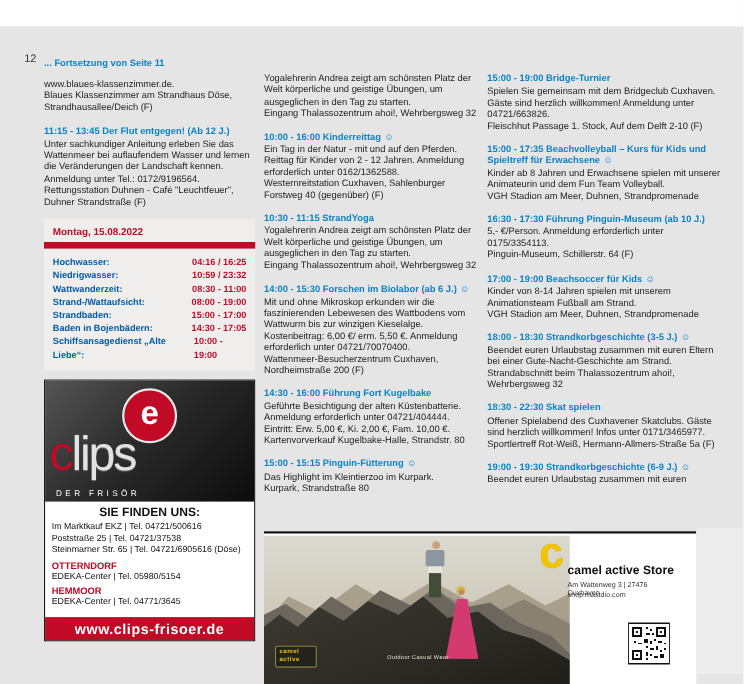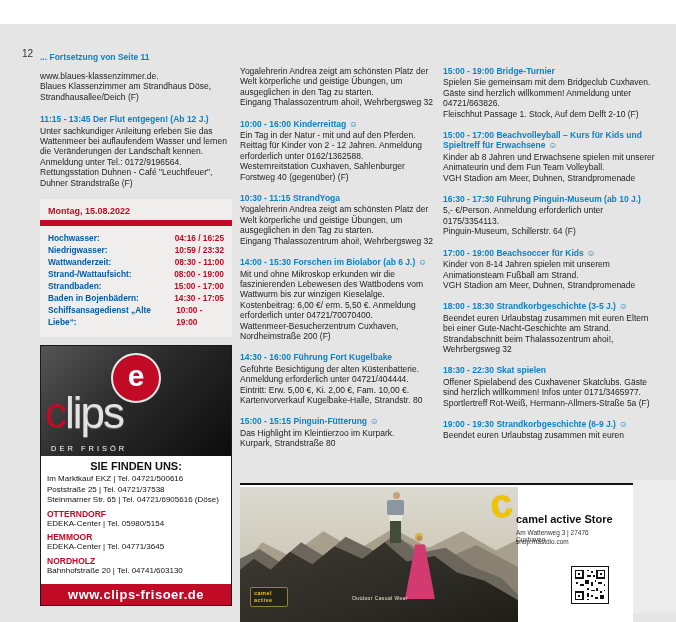--- a/index.html
+++ b/index.html
@@ -161,24 +161,20 @@
             <div class="loc">
               <div class="loc-city">OTTERNDORF</div>
               <div class="loc-lines pre">EDEKA-Center | Tel. 05980/5154</div>
             </div>
 
             <div class="loc">
               <div class="loc-city">HEMMOOR</div>
               <div class="loc-lines pre">EDEKA-Center | Tel. 04771/3645</div>
             </div>
 
-            <div class="loc">
-              <div class="loc-city">NORDHOLZ</div>
-              <div class="loc-lines pre">Bahnhofstraße 20 | Tel. 04741/603130</div>
-            </div>
           </div>
       </div>
       <div class="clips-banner">www.clips-frisoer.de</div>
     </div>
   </div>
 
   <div class="col col-mid">
     <div>
 
         <div class="event">
@@ -221,21 +217,21 @@
   <div class="col col-right">
     <div>
 
         <div class="event">
           <div class="event-title"><span>15:00 - 19:00 Bridge-Turnier</span></div>
           <div class="event-body pre">Spielen Sie gemeinsam mit dem Bridgeclub Cuxhaven. Gäste sind herzlich willkommen! Anmeldung unter 04721/663826.
 Fleischhut Passage 1. Stock, Auf dem Delft 2-10 (F)</div>
         </div>
 
         <div class="event">
-          <div class="event-title"><span>15:00 - 17:00 Beachvolleyball – Kurs für Kids und Spieltreff für Erwachsene</span><span class="smiley">☺</span></div>
+          <div class="event-title"><span>15:00 - 17:35 Beachvolleyball – Kurs für Kids und Spieltreff für Erwachsene</span><span class="smiley">☺</span></div>
           <div class="event-body pre">Kinder ab 8 Jahren und Erwachsene spielen mit unserer Animateurin und dem Fun Team Volleyball.
 VGH Stadion am Meer, Duhnen, Strandpromenade</div>
         </div>
 
         <div class="event">
           <div class="event-title"><span>16:30 - 17:30 Führung Pinguin-Museum (ab 10 J.)</span></div>
           <div class="event-body pre">5,- €/Person. Anmeldung erforderlich unter 0175/3354113.
 Pinguin-Museum, Schillerstr. 64 (F)</div>
         </div>
 

